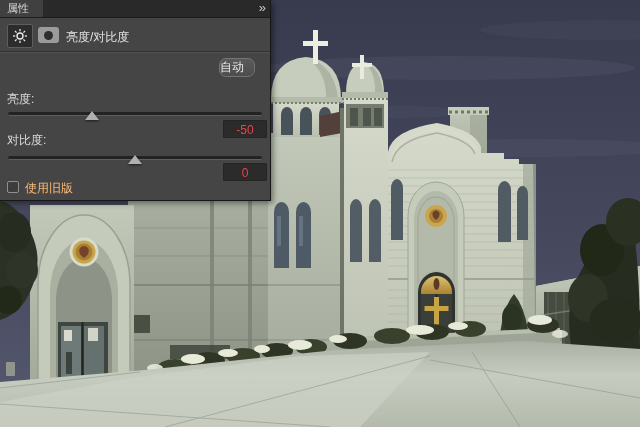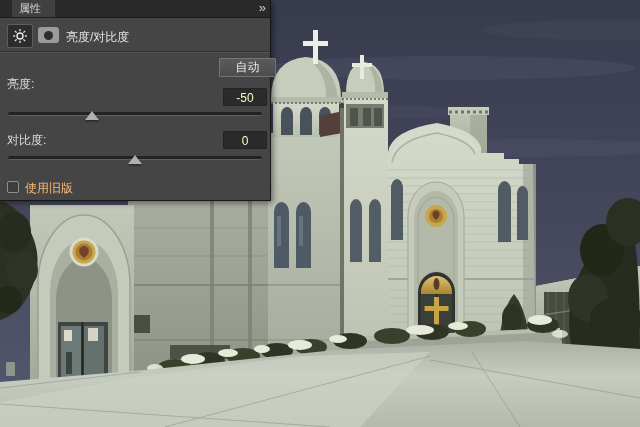--- a/index.html
+++ b/index.html
@@ -13,37 +13,37 @@
   .photo svg{display:block;width:640px;height:427px;}
 
   
   .panel{
     position:absolute;left:0;top:0;width:270px;height:200px;z-index:10;
     background:#454545;border-right:1px solid #171717;border-bottom:1px solid #171717;
     box-shadow:2px 2px 6px rgba(0,0,0,.45);
     color:#dcdcdc;font-size:12px;
   }
   .titlebar{position:absolute;left:0;top:0;right:0;height:17px;background:#292929;border-bottom:1px solid #1c1c1c;}
-  .tab{position:absolute;left:12px;top:0;height:17px;line-height:17px;padding:0 14px 0 7px;background:#404040;color:#d9d9d9;font-size:11px;}
+  .tab{position:absolute;left:0;top:0;height:17px;line-height:17px;padding:0 14px 0 7px;background:#404040;color:#d9d9d9;font-size:11px;}
   .collapse{position:absolute;right:6px;top:0;height:17px;line-height:15px;color:#c9c9c9;font-size:13px;letter-spacing:-2px;cursor:default;}
   .hdr-icon1{position:absolute;left:7px;top:24px;width:24px;height:22px;background:#2c2c2c;border:1px solid #5d5d5d;border-radius:2px;}
   .hdr-icon1 svg{display:block;margin:3px auto;}
   .hdr-icon2{position:absolute;left:38px;top:27px;width:21px;height:16px;background:#9b9b9b;border-radius:3px;}
   .hdr-icon2 .dot{position:absolute;left:50%;top:50%;width:9px;height:9px;margin:-4.5px 0 0 -4.5px;background:#2e2e2e;border-radius:50%;}
   .adj-title{position:absolute;left:66px;top:29px;color:#e3e3e3;text-align:center;}
   .sep{position:absolute;left:0;right:0;top:51px;height:0;border-top:1px solid #323232;border-bottom:1px solid #525252;}
   .auto-btn{
-    position:absolute;left:219px;top:58px;width:57px;height:19px;box-sizing:border-box;
-    background:linear-gradient(#5a5a5a,#4d4d4d);border:1px solid #747474;border-radius:1px;
-    color:#e8e8e8;text-align:center;line-height:17px;font-size:12px;cursor:default;
+    position:absolute;left:219px;top:58px;width:36px;height:19px;box-sizing:border-box;
+    background:linear-gradient(#5a5a5a,#4d4d4d);border:1px solid #747474;border-radius:7px;
+    color:#e8e8e8;text-align:left;line-height:17px;font-size:12px;cursor:default;
   }
   .ctl-label{position:absolute;left:7px;color:#dcdcdc;}
   .val-box{
     position:absolute;left:223px;width:44px;height:18px;background:#2b2b2b;border:1px solid #242424;
-    color:#fef9c3;text-align:center;line-height:18px;font-size:12px;border-radius:1px;box-sizing:border-box;
+    color:#ef4444;text-align:center;line-height:18px;font-size:12px;border-radius:1px;box-sizing:border-box;margin-top:32px;
   }
   .track{position:absolute;left:8px;width:254px;height:3px;background:#232323;border-bottom:1px solid #5f5f5f;border-radius:2px;}
   .thumb{
     position:absolute;top:-1px;width:0;height:0;transform:translateX(-50%);
     border-left:7px solid transparent;border-right:7px solid transparent;border-bottom:9px solid #b0b0b0;
     filter:drop-shadow(0 1px 1px rgba(0,0,0,.6));
   }
   .chk{position:absolute;left:7px;top:181px;width:12px;height:12px;background:#3d3d3d;border:1px solid #8f8f8f;border-radius:2px;box-sizing:border-box;}
   .chk-label{position:absolute;left:25px;top:180px;color:#fdba74;}
 </style>
@@ -343,21 +343,21 @@
   </div>
   <div class="hdr-icon2">
       <div class="dot"></div>
     </div>
   <div class="adj-title">亮度/对比度</div>
 
   <div class="sep"></div>
 
   <div class="auto-btn">自动</div>
 
-  <div class="ctl-label" style="top:76px">亮度:</div>
+  <div class="ctl-label" style="top:91px">亮度:</div>
   <div class="val-box" style="top:88px">-50</div>
   <div class="track" style="top:112px">
     <div class="thumb" style="left: 33%;"></div>
   </div>
 
   <div class="ctl-label" style="top:132px">对比度:</div>
   <div class="val-box" style="top:131px">0</div>
   <div class="track" style="top:156px">
     <div class="thumb" style="left: 50%;"></div>
   </div>

